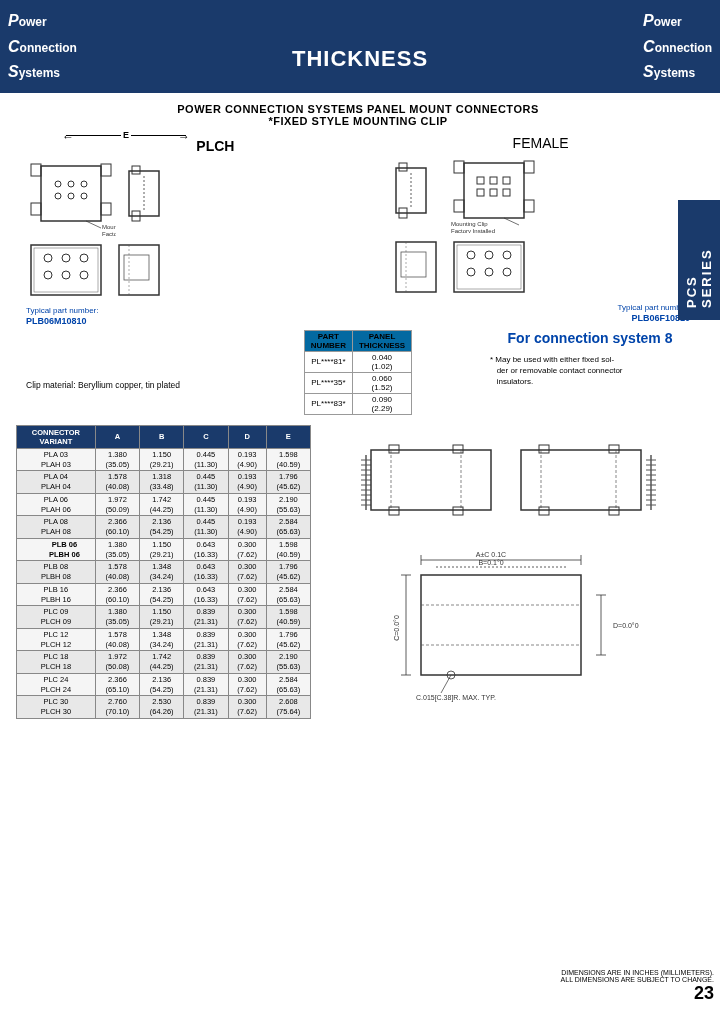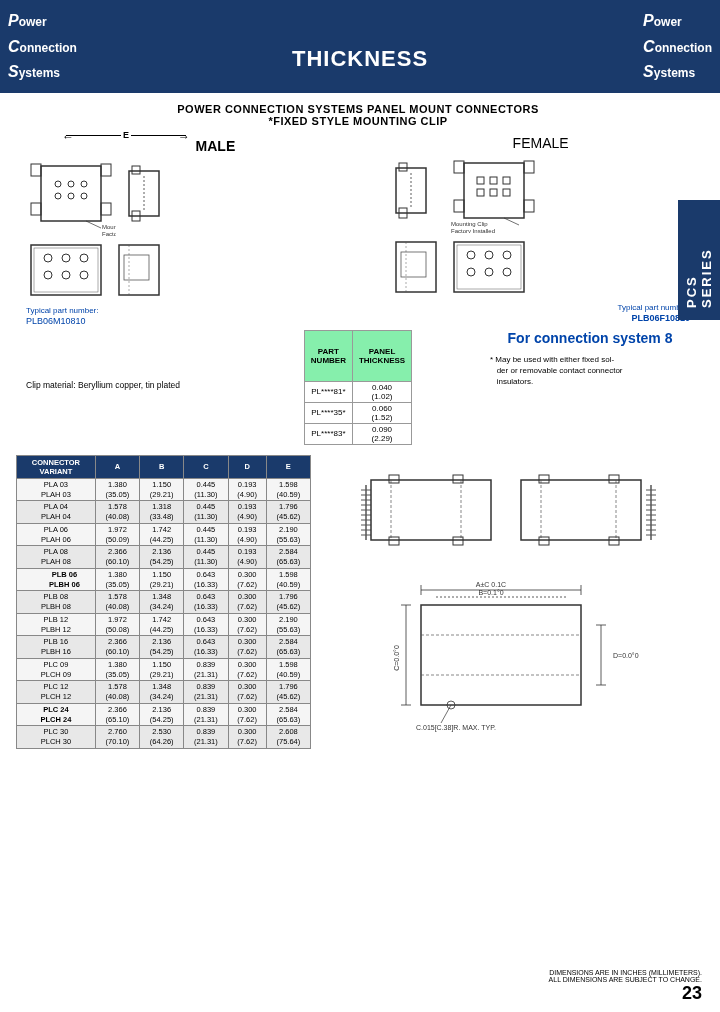--- a/index.html
+++ b/index.html
@@ -70,23 +70,23 @@
     .title-section h2 {
       font-size: 11px;
       font-weight: bold;
       letter-spacing: 0.5px;
     }
     .panel-table {
       border-collapse: collapse;
       font-size: 8px;
     }
     .panel-table th {
-      background: #86efac;
+      background: #0369a1;
       border: 1px solid #999;
-      padding: 16px 6px;
+      padding: 1px 6px;
       text-align: center;
       font-size: 8px;
     }
     .panel-table td {
       border: 1px solid #999;
       padding: 1px 6px;
       text-align: center;
       font-size: 8px;
     }
 
@@ -173,21 +173,21 @@
     <div style="width:45%;">
 
       <div style="display:flex; align-items:center; margin-left:40px; margin-bottom:2px;">
         <div style="width:120px; height:1px; background:#000; position:relative; display:flex; align-items:center; justify-content:center;">
           <span style="position:absolute; left:-4px; font-size:12px;">←</span>
           <span style="font-size:9px; font-weight:bold; background:white; padding:0 2px;">E</span>
           <span style="position:absolute; right:-4px; font-size:12px;">→</span>
         </div>
       </div>
 
-      <div style="font-size:14px; font-weight:bold; text-align:center; margin-left:80px; margin-bottom:2px;">MALE</div>
+      <div style="font-size:14px; font-weight:bold; text-align:center; margin-left:80px; margin-bottom:2px;">PLCH</div>
 
       <div style="display:flex; align-items:flex-start; gap:8px;">
 
         <svg width="90" height="80">
 
           <rect x="15" y="10" width="60" height="55" fill="none" stroke="#333" stroke-width="1.5"></rect>
 
           <rect x="5" y="8" width="10" height="12" fill="none" stroke="#333" stroke-width="1"></rect>
           <rect x="75" y="8" width="10" height="12" fill="none" stroke="#333" stroke-width="1"></rect>
 
@@ -227,21 +227,21 @@
         </svg>
         <svg width="50" height="60">
           <rect x="5" y="5" width="40" height="50" fill="none" stroke="#333" stroke-width="1.5"></rect>
           <rect x="10" y="15" width="25" height="25" fill="none" stroke="#555" stroke-width="0.8"></rect>
           <line x1="15" y1="5" x2="15" y2="55" stroke="#555" stroke-width="0.5" stroke-dasharray="2,2"></line>
         </svg>
       </div>
 
       <div style="margin-top:4px;">
         <span style="color:#0044aa; font-size:8px;">Typical part number:</span><br>
-        <span style="color:#0044aa; font-size:9px; font-weight:normal;">PLB06M10810</span>
+        <span style="color:#0044aa; font-size:9px; font-weight:bold;">PLB06M10810</span>
       </div>
     </div>
 
     <div style="width:45%;">
       <div style="font-size:14px; font-weight:normal; text-align:center; margin-bottom:2px;">FEMALE</div>
 
       <div style="display:flex; align-items:flex-start; gap:8px;">
 
         <svg width="50" height="80">
           <rect x="5" y="15" width="30" height="45" fill="none" stroke="#333" stroke-width="1.5"></rect>
@@ -390,28 +390,20 @@
           </tr>
           <tr>
             <td>PLB 08<br>PLBH 08</td>
             <td>1.578<br>(40.08)</td>
             <td>1.348<br>(34.24)</td>
             <td>0.643<br>(16.33)</td>
             <td>0.300<br>(7.62)</td>
             <td>1.796<br>(45.62)</td>
           </tr>
           <tr>
-            <td>PLB 12<br>PLBH 12</td>
-            <td>1.972<br>(50.08)</td>
-            <td>1.742<br>(44.25)</td>
-            <td>0.643<br>(16.33)</td>
-            <td>0.300<br>(7.62)</td>
-            <td>2.190<br>(55.63)</td>
-          </tr>
-          <tr>
             <td>PLB 16<br>PLBH 16</td>
             <td>2.366<br>(60.10)</td>
             <td>2.136<br>(54.25)</td>
             <td>0.643<br>(16.33)</td>
             <td>0.300<br>(7.62)</td>
             <td>2.584<br>(65.63)</td>
           </tr>
           <tr>
             <td>PLC 09<br>PLCH 09</td>
             <td>1.380<br>(35.05)</td>
@@ -422,21 +414,29 @@
           </tr>
           <tr>
             <td>PLC 12<br>PLCH 12</td>
             <td>1.578<br>(40.08)</td>
             <td>1.348<br>(34.24)</td>
             <td>0.839<br>(21.31)</td>
             <td>0.300<br>(7.62)</td>
             <td>1.796<br>(45.62)</td>
           </tr>
           <tr>
-            <td style="font-weight:bold;">PLC 24<br>PLCH 24</td>
+            <td>PLC 18<br>PLCH 18</td>
+            <td>1.972<br>(50.08)</td>
+            <td>1.742<br>(44.25)</td>
+            <td>0.839<br>(21.31)</td>
+            <td>0.300<br>(7.62)</td>
+            <td>2.190<br>(55.63)</td>
+          </tr>
+          <tr>
+            <td style="font-weight:normal;">PLC 24<br>PLCH 24</td>
             <td>2.366<br>(65.10)</td>
             <td>2.136<br>(54.25)</td>
             <td>0.839<br>(21.31)</td>
             <td>0.300<br>(7.62)</td>
             <td>2.584<br>(65.63)</td>
           </tr>
           <tr>
             <td>PLC 30<br>PLCH 30</td>
             <td>2.760<br>(70.10)</td>
             <td>2.530<br>(64.26)</td>
@@ -522,17 +522,17 @@
 
         <text x="55" y="155" font-size="7" fill="#333">C.015[C.38]R. MAX. TYP.</text>
         <line x1="90" y1="130" x2="80" y2="148" stroke="#333" stroke-width="0.7"></line>
         <circle cx="90" cy="130" r="4" fill="none" stroke="#333" stroke-width="0.8"></circle>
       </svg>
     </div>
   </div>
 
 </div>
 
-<div style="position:absolute; bottom:8px; right:18px; text-align:right;">
+<div style="position:absolute; bottom:8px; right:6px; text-align:right;">
   <div style="font-size:7px;">DIMENSIONS ARE IN INCHES (MILLIMETERS).</div>
   <div style="font-size:7px;">ALL DIMENSIONS ARE SUBJECT TO CHANGE.</div>
   <div style="font-size:18px; font-weight:bold; display:inline;">23</div>
 </div>
 
 </body></html>

